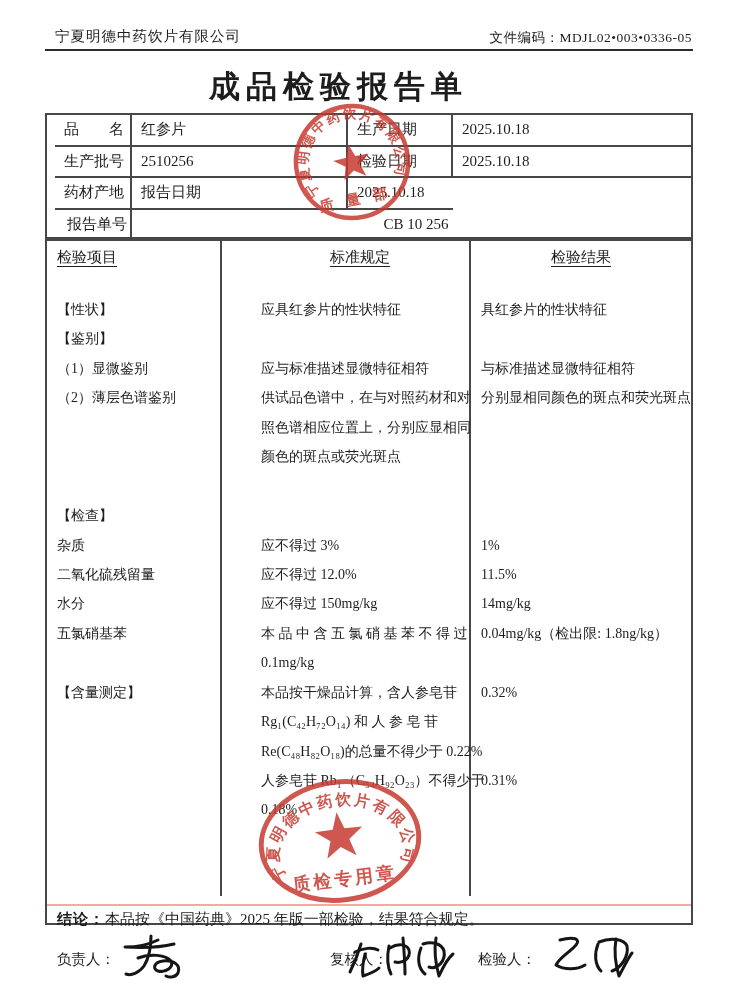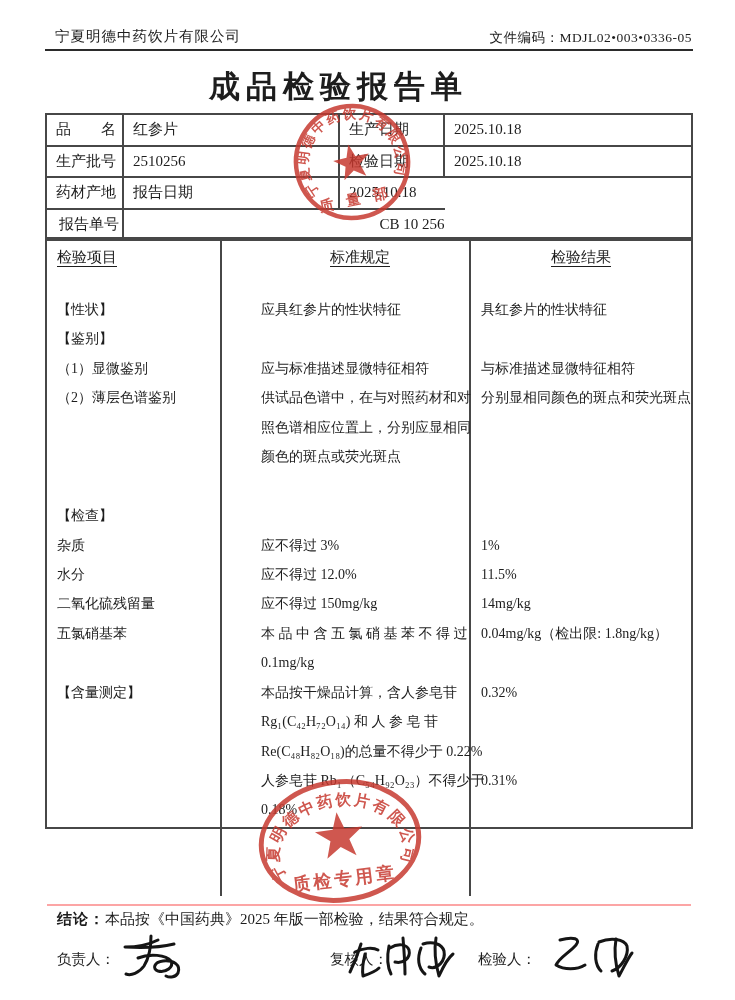--- a/index.html
+++ b/index.html
@@ -9,30 +9,30 @@
     color:#1d1d1d;
   }
   .abs{position:absolute;}
   
   #company{left:55px;top:27px;font-size:14.5px;letter-spacing:1px;}
   #doccode{right:43px;top:29px;font-size:13.5px;letter-spacing:.5px;}
   #header-rule{left:45px;top:49px;width:648px;height:2px;background:#2b2b2b;}
   
   #title{left:0;top:66px;width:677px;text-align:center;font-size:31px;font-weight:bold;letter-spacing:6px;}
   
-  #info-table{left:45px;top:113px;width:648px;border:2px solid #474747;box-sizing:border-box;}
+  #info-table{left:45px;top:113px;width:648px;border:2px solid #474747;box-sizing:border-box;padding-left:8px;}
   .irow{display:grid;grid-template-columns:77px 216px 105px 1fr;}
   .irow.span{grid-template-columns:77px 1fr;text-align:center;}
   .icell{height:29.6px;line-height:29.6px;font-size:15px;padding-left:9px;
          border-right:2px solid #474747;border-bottom:2px solid #474747;
          white-space:pre;overflow:hidden;}
   .icell.last{border-right:none;}
   .irow:last-child .icell{border-bottom:none;}
   
-  #main-table{left:45px;top:237px;width:648px;height:592px;border:2px solid #474747;box-sizing:border-box;}
+  #main-table{left:45px;top:237px;width:648px;height:688px;border:2px solid #474747;box-sizing:border-box;}
   #main-body{display:flex;height:657px;}
   .mcol{box-sizing:border-box;height:100%;}
   .mcol.c1{width:205px;border-right:2px solid #474747;}
   .mcol.c2{width:220px;border-right:2px solid #474747;margin-left:29px;}
   .mcol.c3{flex:1;}
   .mhead{height:56px;font-size:15px;padding-top:9px;box-sizing:border-box;}
   .mhead span{text-decoration:underline;text-underline-offset:4px;}
   .c1 .mhead{padding-left:10px;}
   .c2 .mhead,.c3 .mhead{text-align:center;}
   .tline{height:29.45px;line-height:29.45px;font-size:14px;padding-left:10px;white-space:pre;}
@@ -90,22 +90,22 @@
       <div class="lines">
           <div class="tline">【性状】</div>
           <div class="tline">【鉴别】</div>
           <div class="tline">（1）显微鉴别</div>
           <div class="tline">（2）薄层色谱鉴别</div>
           <div class="tline">&nbsp;</div>
           <div class="tline">&nbsp;</div>
           <div class="tline">&nbsp;</div>
           <div class="tline">【检查】</div>
           <div class="tline">杂质</div>
+          <div class="tline">二氧化硫残留量</div>
           <div class="tline">水分</div>
-          <div class="tline">二氧化硫残留量</div>
           <div class="tline">五氯硝基苯</div>
           <div class="tline">&nbsp;</div>
           <div class="tline">【含量测定】</div>
           <div class="tline">&nbsp;</div>
           <div class="tline">&nbsp;</div>
           <div class="tline">&nbsp;</div>
           <div class="tline">&nbsp;</div>
         </div>
     </div>
     <div class="mcol c2">

